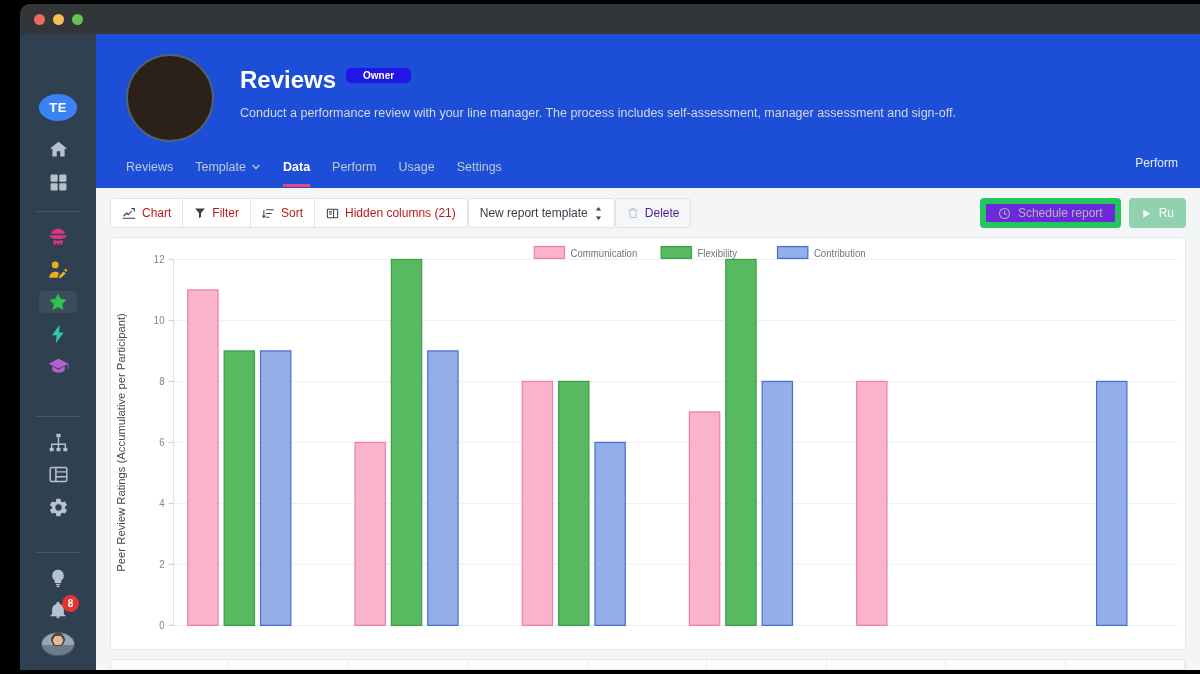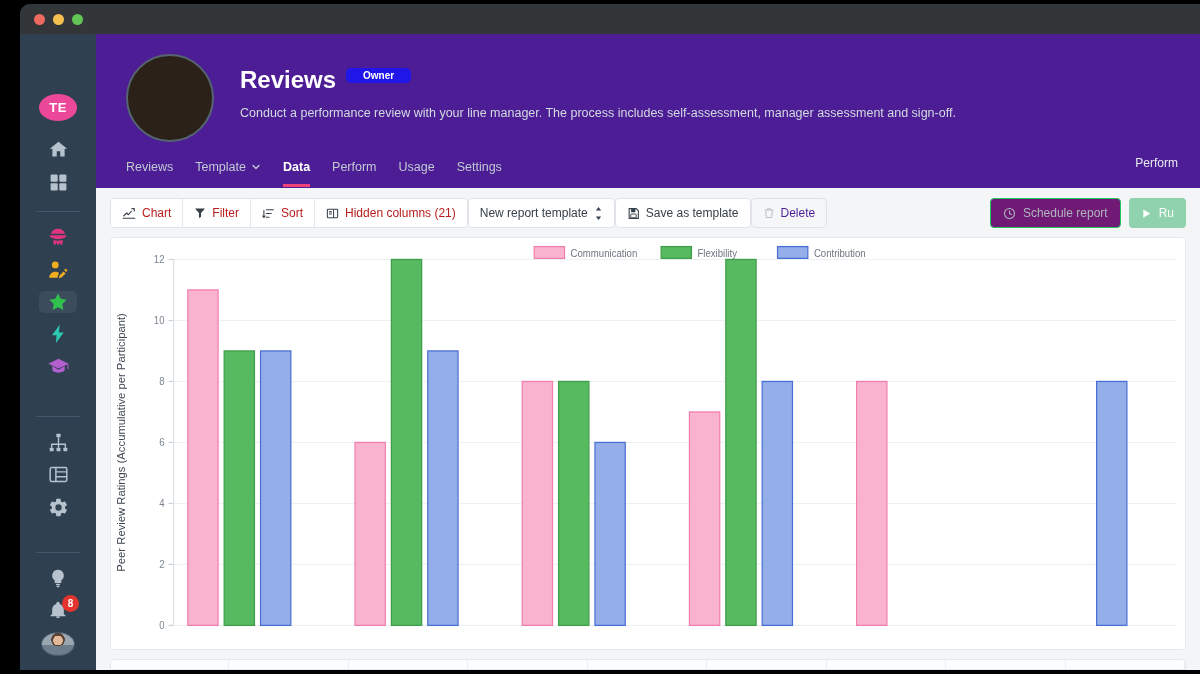--- a/index.html
+++ b/index.html
@@ -37,21 +37,21 @@
   
   #rail {
     width: 76px; height: 100%;
     background: #2f4050;
     display: flex; flex-direction: column; align-items: center;
     padding-top: 16px;
     flex: 0 0 76px;
   }
   .rail-avatar {
     width: 38px; height: 38px; border-radius: 50%;
-    background: #ec4899;
+    background: #3b82f6;
     color: #fff; font-size: 13px; font-weight: bold;
     display: flex; align-items: center; justify-content: center;
     letter-spacing: .5px;
     margin-bottom: 18px;
     margin-top: 44px;
   }
   .rail-icon {
     width: 38px; height: 32px;
     display: flex; align-items: center; justify-content: center;
     margin-bottom: 10px; border-radius: 5px;
@@ -77,21 +77,21 @@
       linear-gradient(#9aa7b1 0 55%, #6d7d8c 55% 100%);
     background-color: #8b99a5;
     border: 1px solid #44566a;
     overflow: hidden;
   }
 
   
   #main { flex: 1; display: flex; flex-direction: column; min-width: 0; }
 
   #pagehead {
-    background: #4c1d95;
+    background: #1d4ed8;
     padding: 20px 0 0 0;
     position: relative;
     flex: 0 0 auto;
   }
   .head-row { display: flex; align-items: flex-start; padding: 0 24px 0 30px; }
   .head-photo {
     width: 88px; height: 88px; border-radius: 50%;
     flex: 0 0 88px;
     background-color: #9a6a52;
     background-image:
@@ -153,22 +153,22 @@
     display: flex; align-items: center; gap: 6px;
     padding: 0 11px; height: 30px;
     font-size: 12px; color: #36404a; background: #fff;
     border: 1px solid #dfe3e8; border-radius: 4px;
     white-space: nowrap;
   }
   .solo.disabled { color: #4c1d95; background: #f4f6f8; }
   .sched {
     display: flex; align-items: center; gap: 7px;
     padding: 0 12px; height: 30px;
-    font-size: 12px; color: #aeb6be; background: #701a75;
-    border: 1px solid #22c55e; border-radius: 4px;
+    font-size: 12px; color: #aeb6be; background: #6d28d9;
+    border: 6px solid #22c55e; border-radius: 4px;
     white-space: nowrap;
   }
   .runbtn {
     display: flex; align-items: center; gap: 7px;
     padding: 0 12px; height: 30px;
     font-size: 12px; color: #ffffff; background: #8fd2ad;
     border-radius: 4px; margin-left: 8px; white-space: nowrap;
     overflow: hidden;
   }
   .spacer { flex: 1; }
@@ -402,28 +402,20 @@
           </div>
 
           <div class="solo">
             <span>New report template</span>
             <svg width="9" height="13" viewBox="0 0 10 16" fill="#36404a">
                 <path d="M5 0l3.2 4.4H1.8L5 0z"></path>
                 <path d="M5 16l-3.2-4.4h6.4L5 16z"></path>
               </svg>
           </div>
 
-          <div class="solo">
-            <svg width="13" height="13" viewBox="0 0 24 24" fill="#36404a">
-                <path d="M4 3h13l4 4v14H4V3z" fill="none" stroke="#36404a" stroke-width="2"></path>
-                <rect x="7.5" y="3.5" width="8" height="6" rx=".7"></rect>
-                <rect x="7" y="13" width="10" height="7" rx=".7" fill="none" stroke="#36404a" stroke-width="1.7"></rect>
-              </svg>
-            <span>Save as template</span>
-          </div>
 
           <div class="solo disabled">
             <svg width="12" height="12" viewBox="0 0 24 24" fill="none" stroke="#b9c0c7" stroke-width="2">
                 <path d="M3.5 6h17M9 6V3.5h6V6M5.5 6l1 15h11l1-15"></path>
               </svg>
             <span>Delete</span>
           </div>
 
           <div class="spacer"></div>
 

